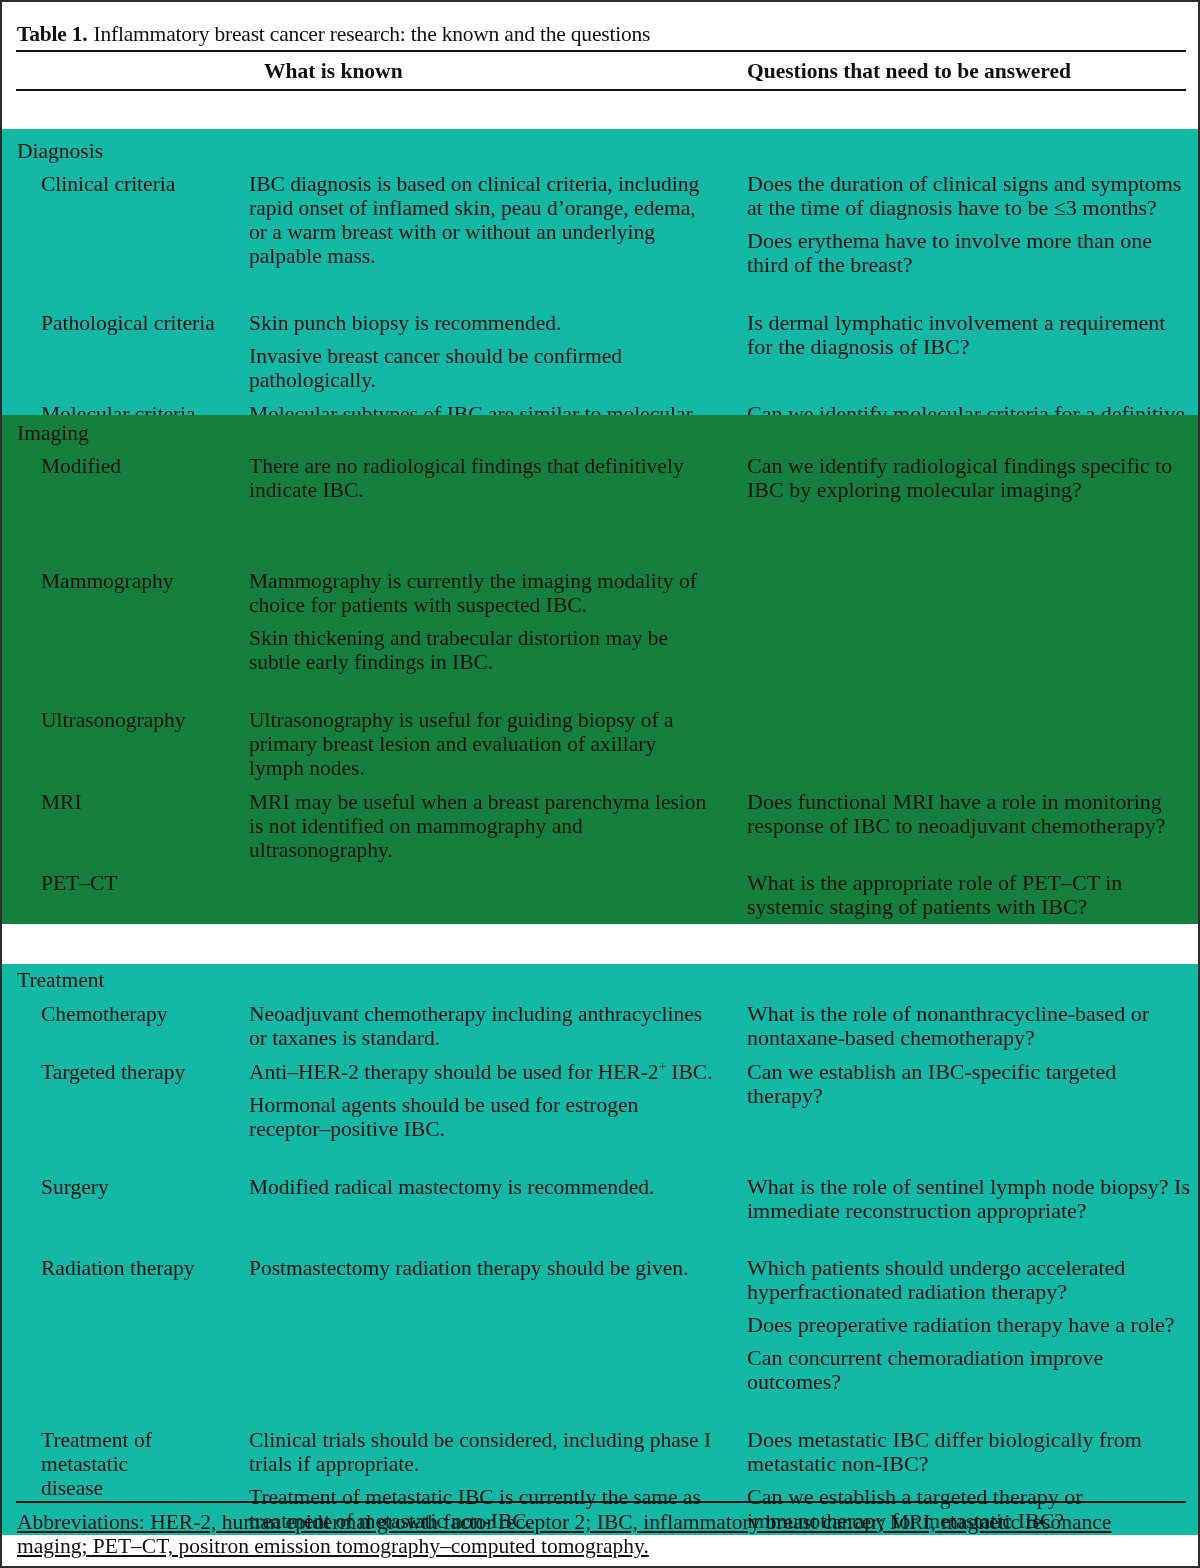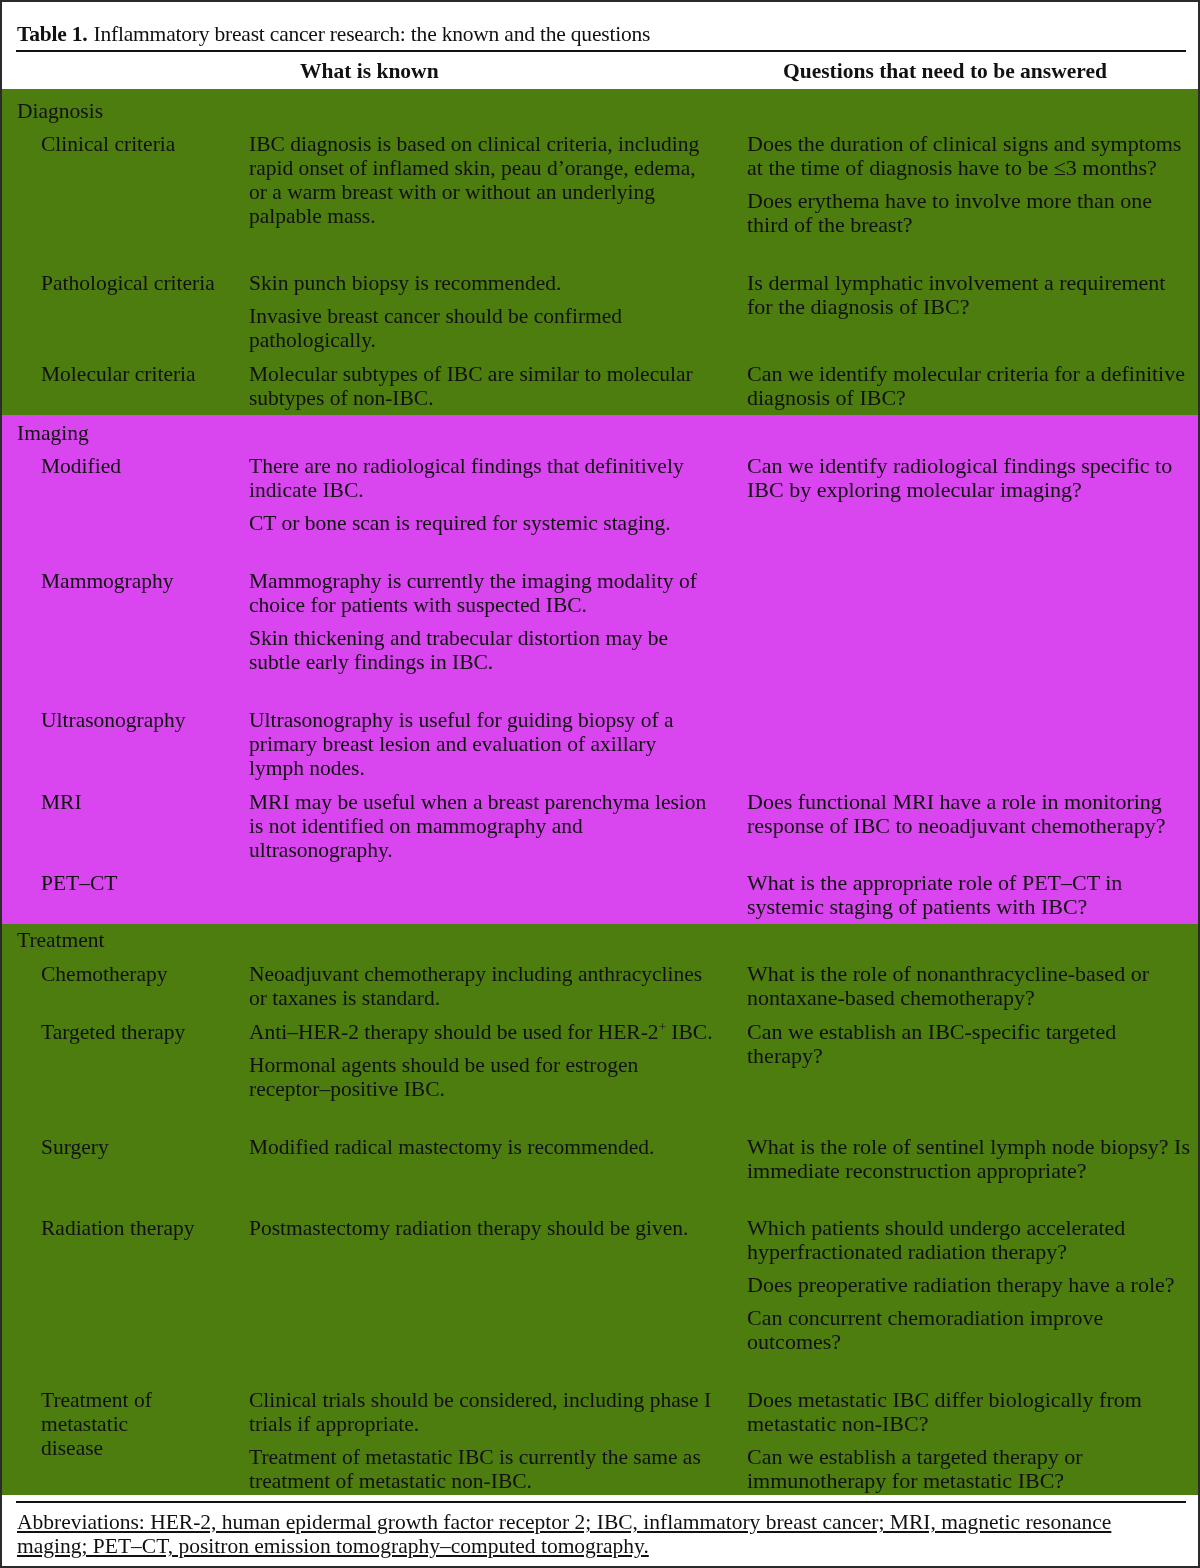--- a/index.html
+++ b/index.html
@@ -18,28 +18,28 @@
     position: absolute; left: 15px; top: 20px;
     font-size: 21.5px; line-height: 24px; letter-spacing: -0.2px; text-align: center;
   }
   .title b { font-weight: bold; margin-right: 6px; }
   .rule { position: absolute; left: 14px; width: 1170px; background: #111; }
   .rule.r1 { top: 48px; height: 2px; }
   .rule.r2 { top: 87px; height: 2px; }
   .rule.r3 { top: 1499px; height: 2px; }
   .hdr {
     position: absolute; top: 57px; font-weight: bold;
-    font-size: 21.5px; line-height: 24px; margin-left: 36px;
+    font-size: 21.5px; line-height: 24px;
   }
   .hdr.c2 { left: 262px; }
   .hdr.c3 { left: 745px; }
 
   .band { position: absolute; left: 0; width: 1196px; }
-  .band.gray { background: #4d7c0f; }
-  .band.white { background: #d946ef; }
+  .band.gray { background: #14b8a6; margin-top: 40px; }
+  .band.white { background: #15803d; }
 
   .sec-label {
     position: absolute; left: 15px;
     font-size: 21.5px; line-height: 24px;
   }
   .row { position: absolute; left: 0; width: 1196px; }
   .cat {
     position: absolute; left: 39px; width: 215px;
     font-size: 21.5px; line-height: 24px;
   }
@@ -108,21 +108,20 @@
     </div>
   </div>
 
   <div class="band white" style="top:413px;height:509px;">
     <div class="sec-label" style="top:6px;">Imaging</div>
 
     <div class="row" style="top:39px;">
       <div class="cat">Modified</div>
       <div class="col-known">
         <p class="p">There are no radiological findings that definitively indicate IBC.</p>
-        <p class="p">CT or bone scan is required for systemic staging.</p>
       </div>
       <div class="col-q">
         <p class="p">Can we identify radiological findings specific to IBC by exploring molecular imaging?</p>
       </div>
     </div>
 
     <div class="row" style="top:154px;">
       <div class="cat">Mammography</div>
       <div class="col-known">
         <p class="p">Mammography is currently the imaging modality of choice for patients with suspected IBC.</p>

